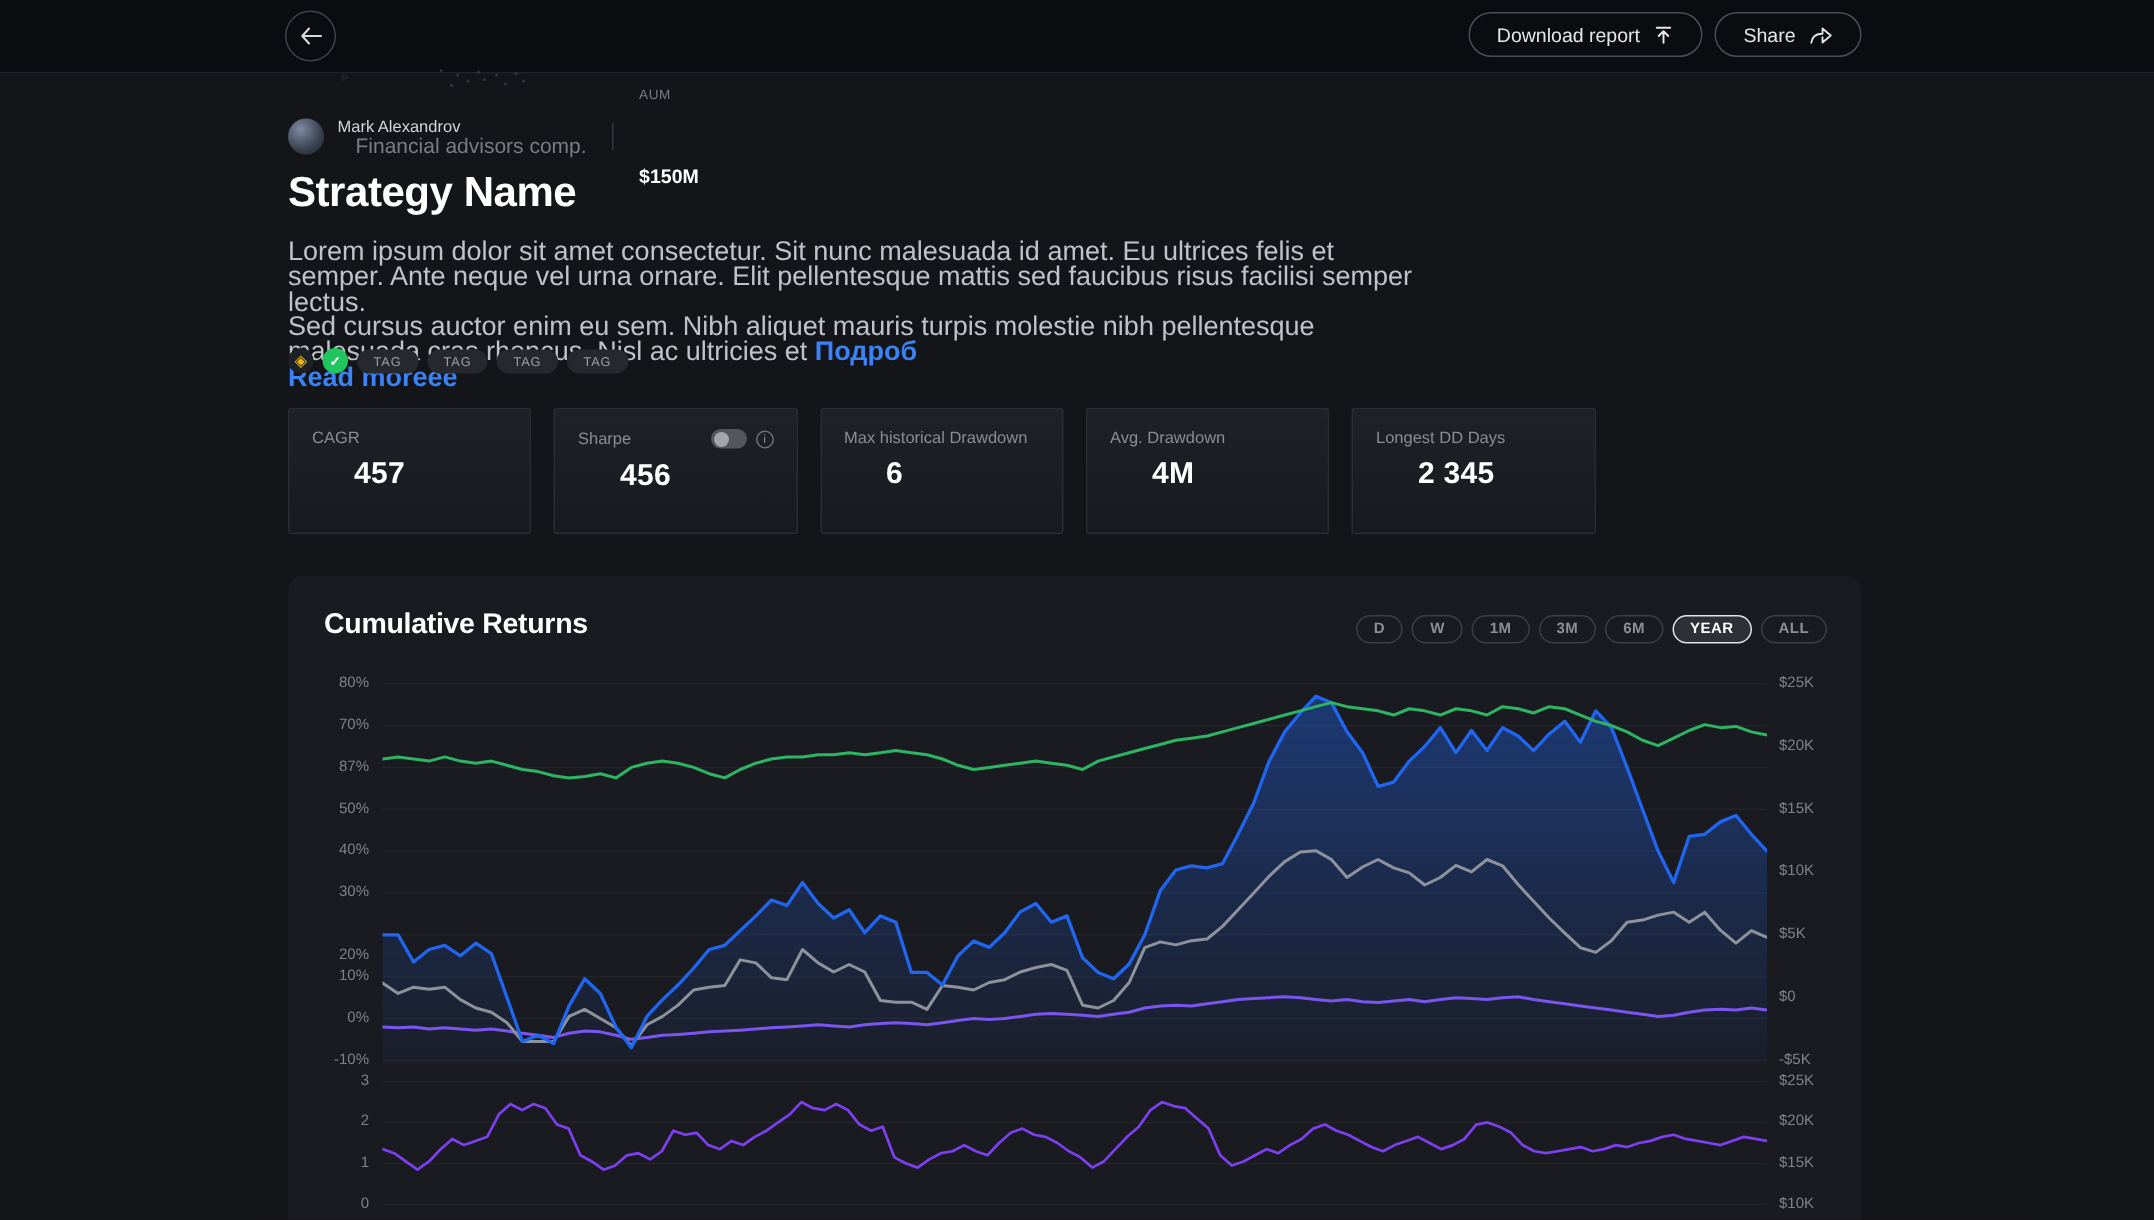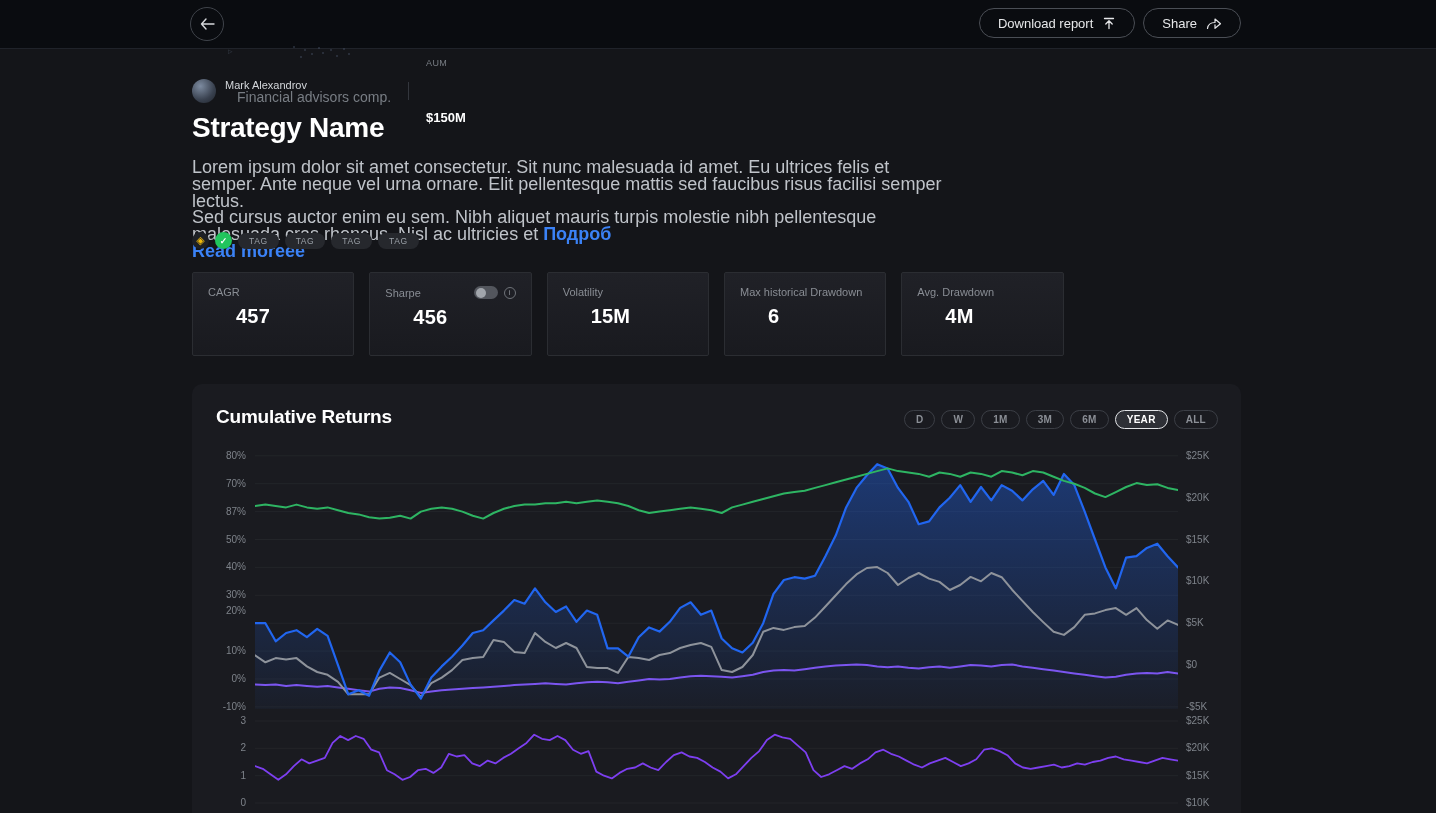--- a/index.html
+++ b/index.html
@@ -151,35 +151,35 @@
             <div class="toggle">
               <div class="knob"></div>
             </div>
             <div class="info-icon">i</div>
           </div>
         </div>
         <div class="stat-value">456</div>
       </div>
       <div class="stat-card">
         <div class="stat-label-row">
-          <span class="stat-label">Volatility</span>
-        </div>
-        <div class="stat-value">15M</div>
-      </div>
-      <div class="stat-card">
-        <div class="stat-label-row">
           <span class="stat-label">Max historical Drawdown</span>
         </div>
         <div class="stat-value">6</div>
       </div>
       <div class="stat-card">
         <div class="stat-label-row">
           <span class="stat-label">Avg. Drawdown</span>
         </div>
         <div class="stat-value">4M</div>
+      </div>
+      <div class="stat-card">
+        <div class="stat-label-row">
+          <span class="stat-label">Longest DD Days</span>
+        </div>
+        <div class="stat-value">2 345</div>
       </div>
     </div>
 
   <div id="panel" class="abs">
     <div id="panel-title" class="abs">Cumulative Returns</div>
     <div id="ranges" class="abs">
         <div class="range-pill">D</div>
         <div class="range-pill">W</div>
         <div class="range-pill">1M</div>
         <div class="range-pill">3M</div>
@@ -210,21 +210,21 @@
           <polyline points="0.0,205.3 10.4,212.3 20.7,208.1 31.1,209.5 41.5,208.1 51.9,216.4 62.2,222.0 72.6,224.8 83.0,231.8 93.3,244.3 103.7,244.3 114.1,244.3 124.4,227.6 134.8,222.9 145.2,229.0 155.6,235.1 165.9,247.1 176.3,233.2 186.7,227.6 197.0,220.1 207.4,210.0 217.8,208.1 228.2,207.0 238.5,189.9 248.9,191.9 259.3,201.9 269.6,203.1 280.0,183.0 290.4,191.9 300.8,198.0 311.1,193.0 321.5,198.0 331.9,217.0 342.2,218.1 352.6,218.1 363.0,222.9 373.3,207.0 383.7,208.1 394.1,210.0 404.5,205.0 414.8,203.1 425.2,198.0 435.6,195.0 445.9,193.0 456.3,196.9 466.7,220.1 477.1,222.0 487.4,217.0 497.8,205.0 508.2,181.8 518.5,177.9 528.9,179.9 539.3,177.1 549.7,176.0 560.0,167.6 570.4,156.5 580.8,145.3 591.1,134.1 601.5,124.4 611.9,118.0 622.2,117.1 632.6,123.0 643.0,135.0 653.4,128.0 663.7,123.0 674.1,128.6 684.5,131.9 694.8,140.0 705.2,135.0 715.6,126.9 726.0,131.3 736.3,123.0 746.7,127.2 757.1,139.7 767.4,150.9 777.8,162.0 788.2,172.1 798.6,181.8 808.9,184.9 819.3,177.1 829.7,164.8 840.0,163.4 850.4,160.1 860.8,158.1 871.1,164.8 881.5,158.1 891.9,170.1 902.3,178.8 912.6,170.4 923.0,174.9" fill="none" stroke="#8e939b" stroke-width="2" stroke-linejoin="round" stroke-linecap="round"></polyline>
           <polyline points="0.0,173.2 10.4,173.2 20.7,191.3 31.1,183.0 41.5,180.2 51.9,187.2 62.2,178.8 72.6,185.8 83.0,215.1 93.3,244.3 103.7,240.2 114.1,245.7 124.4,220.6 134.8,202.5 145.2,212.3 155.6,234.6 165.9,248.5 176.3,227.6 186.7,216.4 197.0,206.7 207.4,195.5 217.8,183.0 228.2,180.2 238.5,170.4 248.9,160.6 259.3,150.0 269.6,153.7 280.0,138.3 290.4,152.3 300.8,162.0 311.1,156.5 321.5,171.8 331.9,160.6 342.2,164.8 352.6,198.3 363.0,198.3 373.3,206.7 383.7,187.2 394.1,177.4 404.5,181.6 414.8,171.8 425.2,157.9 435.6,152.3 445.9,164.8 456.3,160.6 466.7,188.5 477.1,198.3 487.4,202.5 497.8,192.7 508.2,173.2 518.5,143.9 528.9,130.0 539.3,127.2 549.7,128.6 560.0,125.8 570.4,106.2 580.8,85.3 591.1,57.4 601.5,37.9 611.9,25.3 622.2,14.2 632.6,18.4 643.0,37.9 653.4,51.8 663.7,74.2 674.1,71.4 684.5,57.4 694.8,47.7 705.2,35.1 715.6,51.8 726.0,37.0 736.3,50.4 746.7,35.1 757.1,40.7 767.4,50.4 777.8,39.3 788.2,30.9 798.6,44.9 808.9,23.9 819.3,35.1 829.7,61.6 840.0,89.5 850.4,117.4 860.8,138.3 871.1,107.6 881.5,106.2 891.9,97.9 902.3,93.7 912.6,106.2 923.0,117.4" fill="none" stroke="#2166f0" stroke-width="2.2" stroke-linejoin="round" stroke-linecap="round"></polyline>
           <polyline points="0.0,56.0 10.4,54.6 20.7,56.0 31.1,57.4 41.5,54.6 51.9,57.4 62.2,58.8 72.6,57.4 83.0,60.2 93.3,63.0 103.7,64.4 114.1,67.2 124.4,68.6 134.8,67.7 145.2,65.8 155.6,68.6 165.9,61.6 176.3,58.8 186.7,57.4 197.0,58.8 207.4,61.6 217.8,65.8 228.2,68.6 238.5,63.0 248.9,58.8 259.3,56.0 269.6,54.6 280.0,54.6 290.4,53.2 300.8,53.2 311.1,51.8 321.5,53.2 331.9,51.8 342.2,50.4 352.6,51.8 363.0,53.2 373.3,56.0 383.7,60.2 394.1,63.0 404.5,61.6 414.8,60.2 425.2,58.8 435.6,57.4 445.9,58.8 456.3,60.2 466.7,63.0 477.1,57.4 487.4,54.6 497.8,51.8 508.2,49.0 518.5,46.3 528.9,43.5 539.3,42.1 549.7,40.7 560.0,37.9 570.4,35.1 580.8,32.3 591.1,29.5 601.5,26.7 611.9,23.9 622.2,21.1 632.6,18.4 643.0,21.1 653.4,22.5 663.7,23.9 674.1,26.7 684.5,22.5 694.8,23.9 705.2,26.7 715.6,22.5 726.0,23.9 736.3,26.7 746.7,21.1 757.1,22.5 767.4,25.3 777.8,21.1 788.2,22.5 798.6,26.7 808.9,30.9 819.3,33.7 829.7,37.9 840.0,43.5 850.4,47.1 860.8,42.1 871.1,37.0 881.5,33.1 891.9,35.1 902.3,34.3 912.6,37.9 923.0,40.1" fill="none" stroke="#2eb563" stroke-width="2" stroke-linejoin="round" stroke-linecap="round"></polyline>
         </svg>
         <div class="tick left" style="top: 65.8px; left: 0px;">80%</div>
         <div class="tick left" style="top: 93.7px; left: 0px;">70%</div>
         <div class="tick left" style="top: 121.6px; left: 0px;">87%</div>
         <div class="tick left" style="top: 149.5px; left: 0px;">50%</div>
         <div class="tick left" style="top: 177.4px; left: 0px;">40%</div>
         <div class="tick left" style="top: 205.3px; left: 0px;">30%</div>
-        <div class="tick left" style="top: 221px; left: 0px;">20%</div>
+        <div class="tick left" style="top: 247px; left: 0px;">20%</div>
         <div class="tick left" style="top: 261.1px; left: 0px;">10%</div>
         <div class="tick left" style="top: 289px; left: 0px;">0%</div>
         <div class="tick left" style="top: 316.9px; left: 0px;">-10%</div>
         <div class="tick right" style="top: 66px; left: 994px;">$25K</div>
         <div class="tick right" style="top: 107.8px; left: 994px;">$20K</div>
         <div class="tick right" style="top: 149.6px; left: 994px;">$15K</div>
         <div class="tick right" style="top: 191.4px; left: 994px;">$10K</div>
         <div class="tick right" style="top: 233.2px; left: 994px;">$5K</div>
         <div class="tick right" style="top: 275px; left: 994px;">$0</div>
         <div class="tick right" style="top: 316.8px; left: 994px;">-$5K</div>

